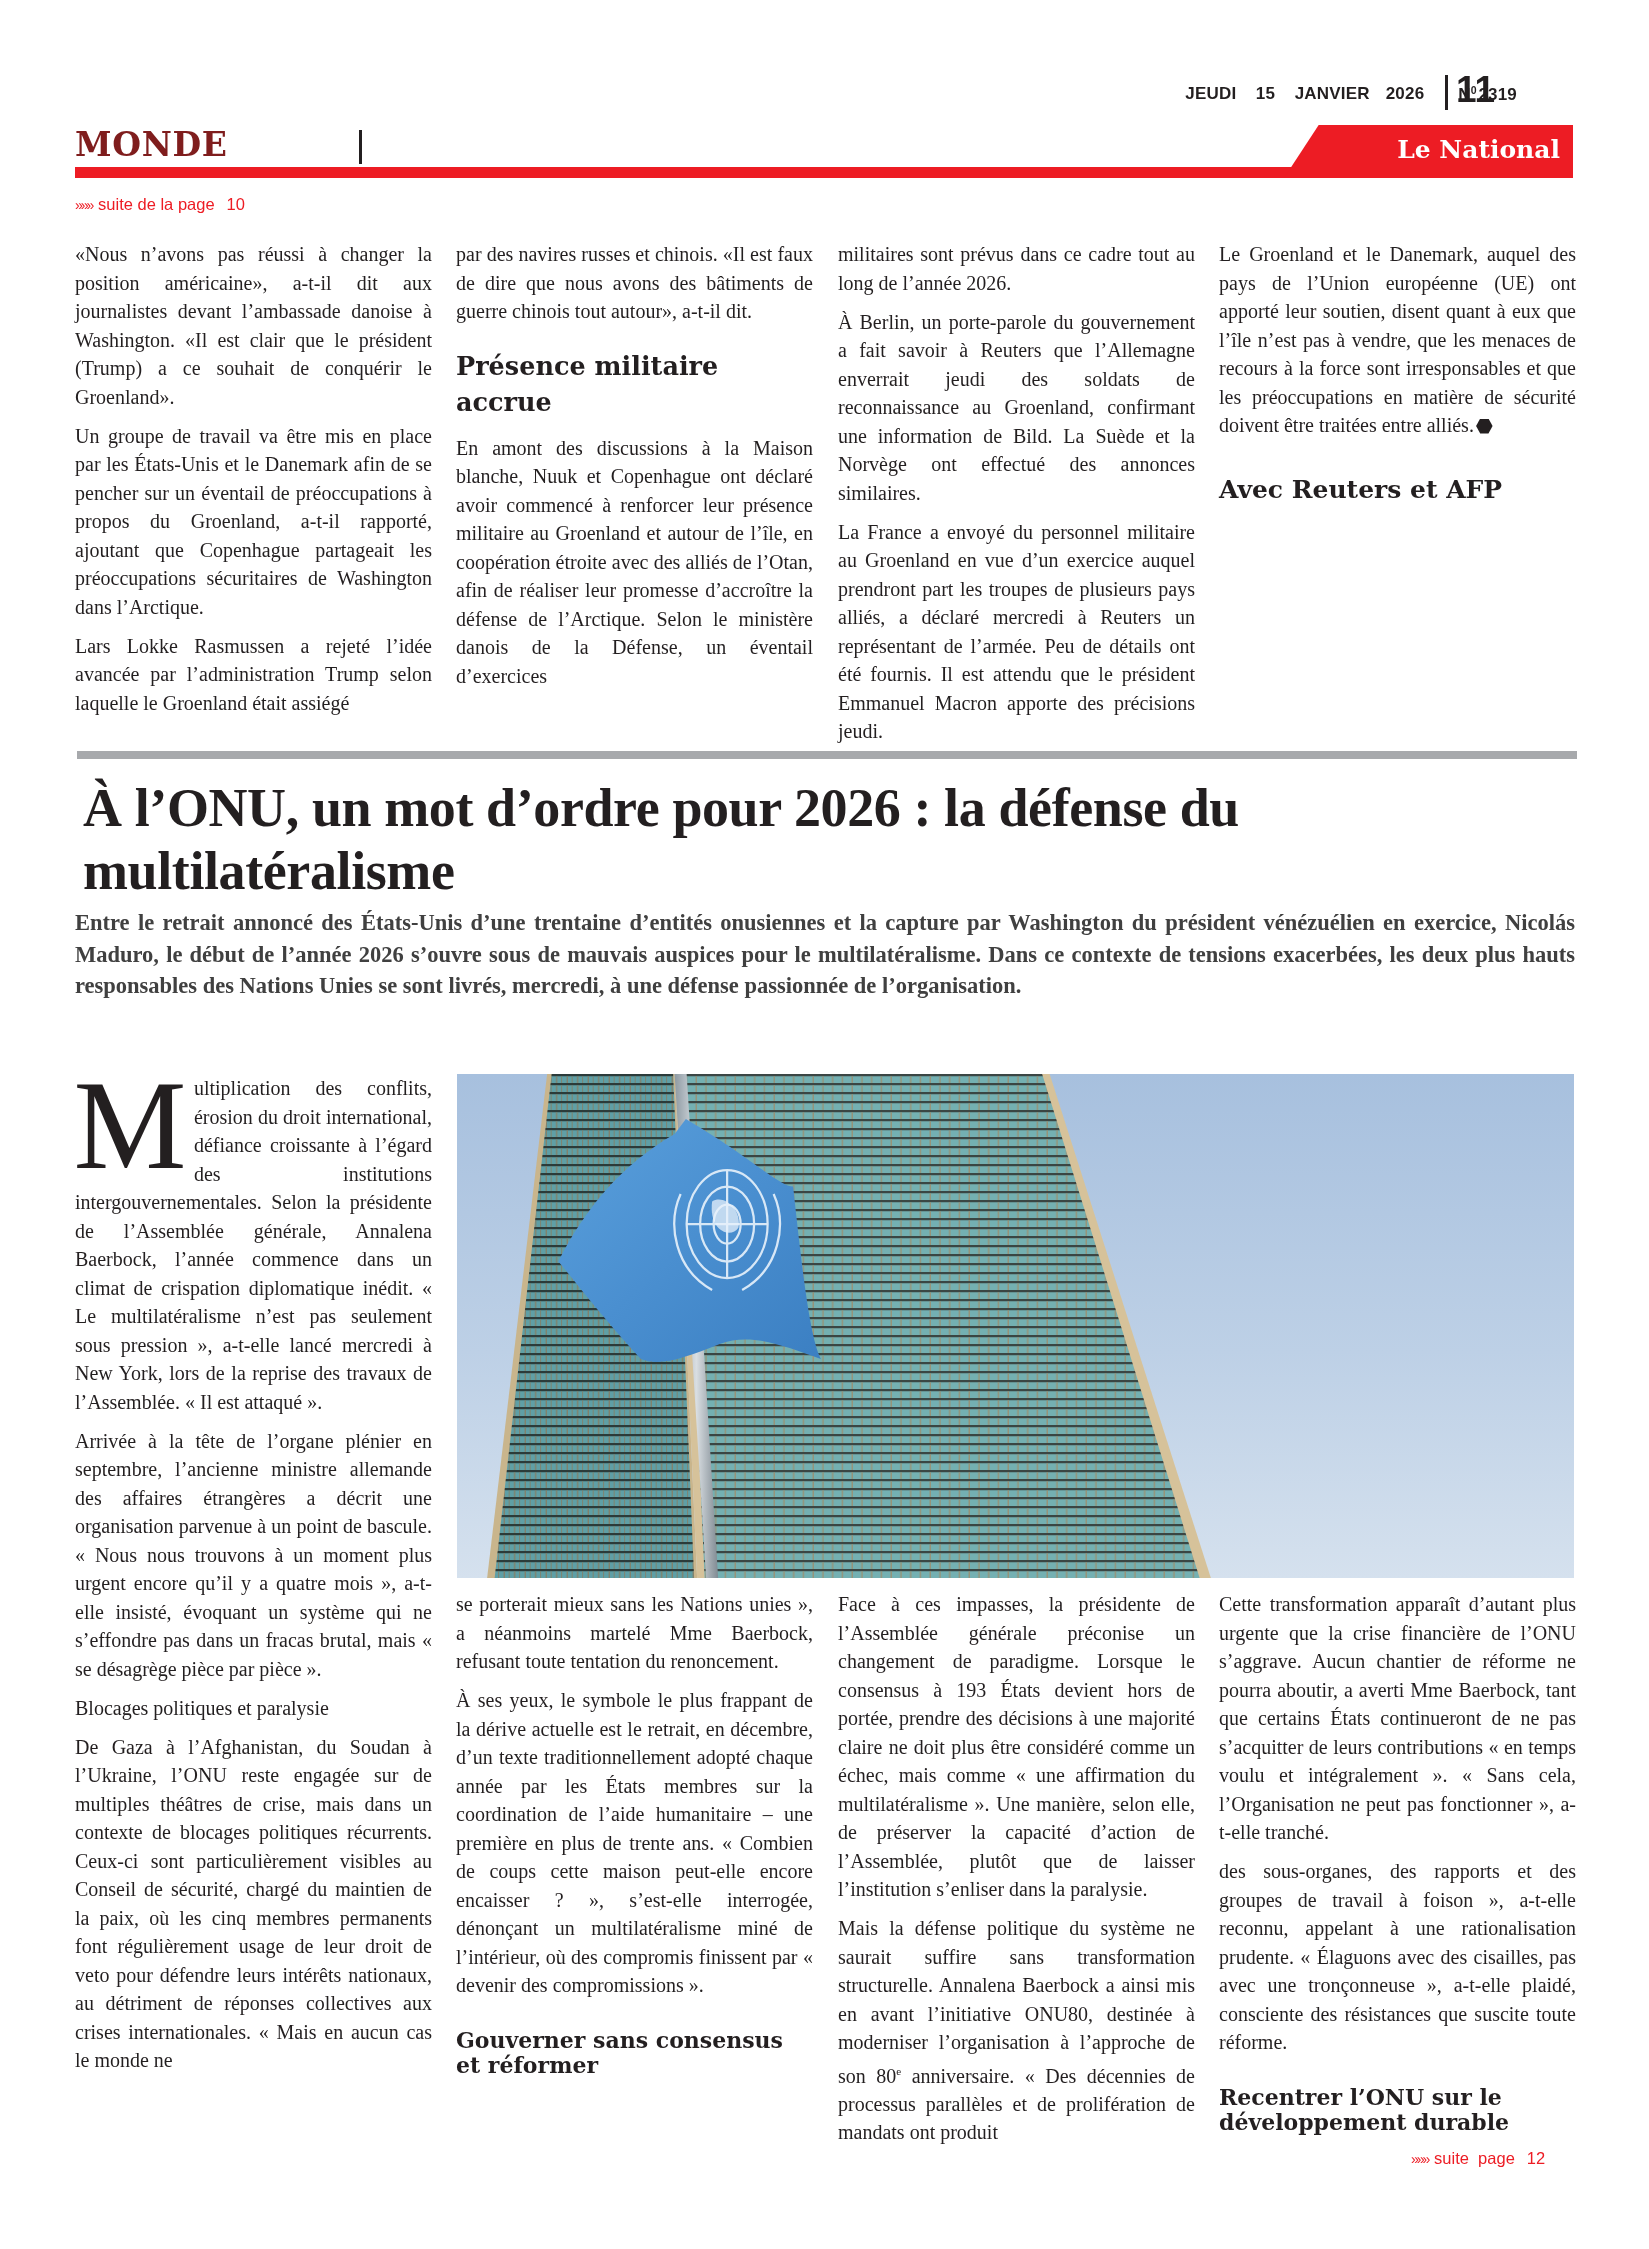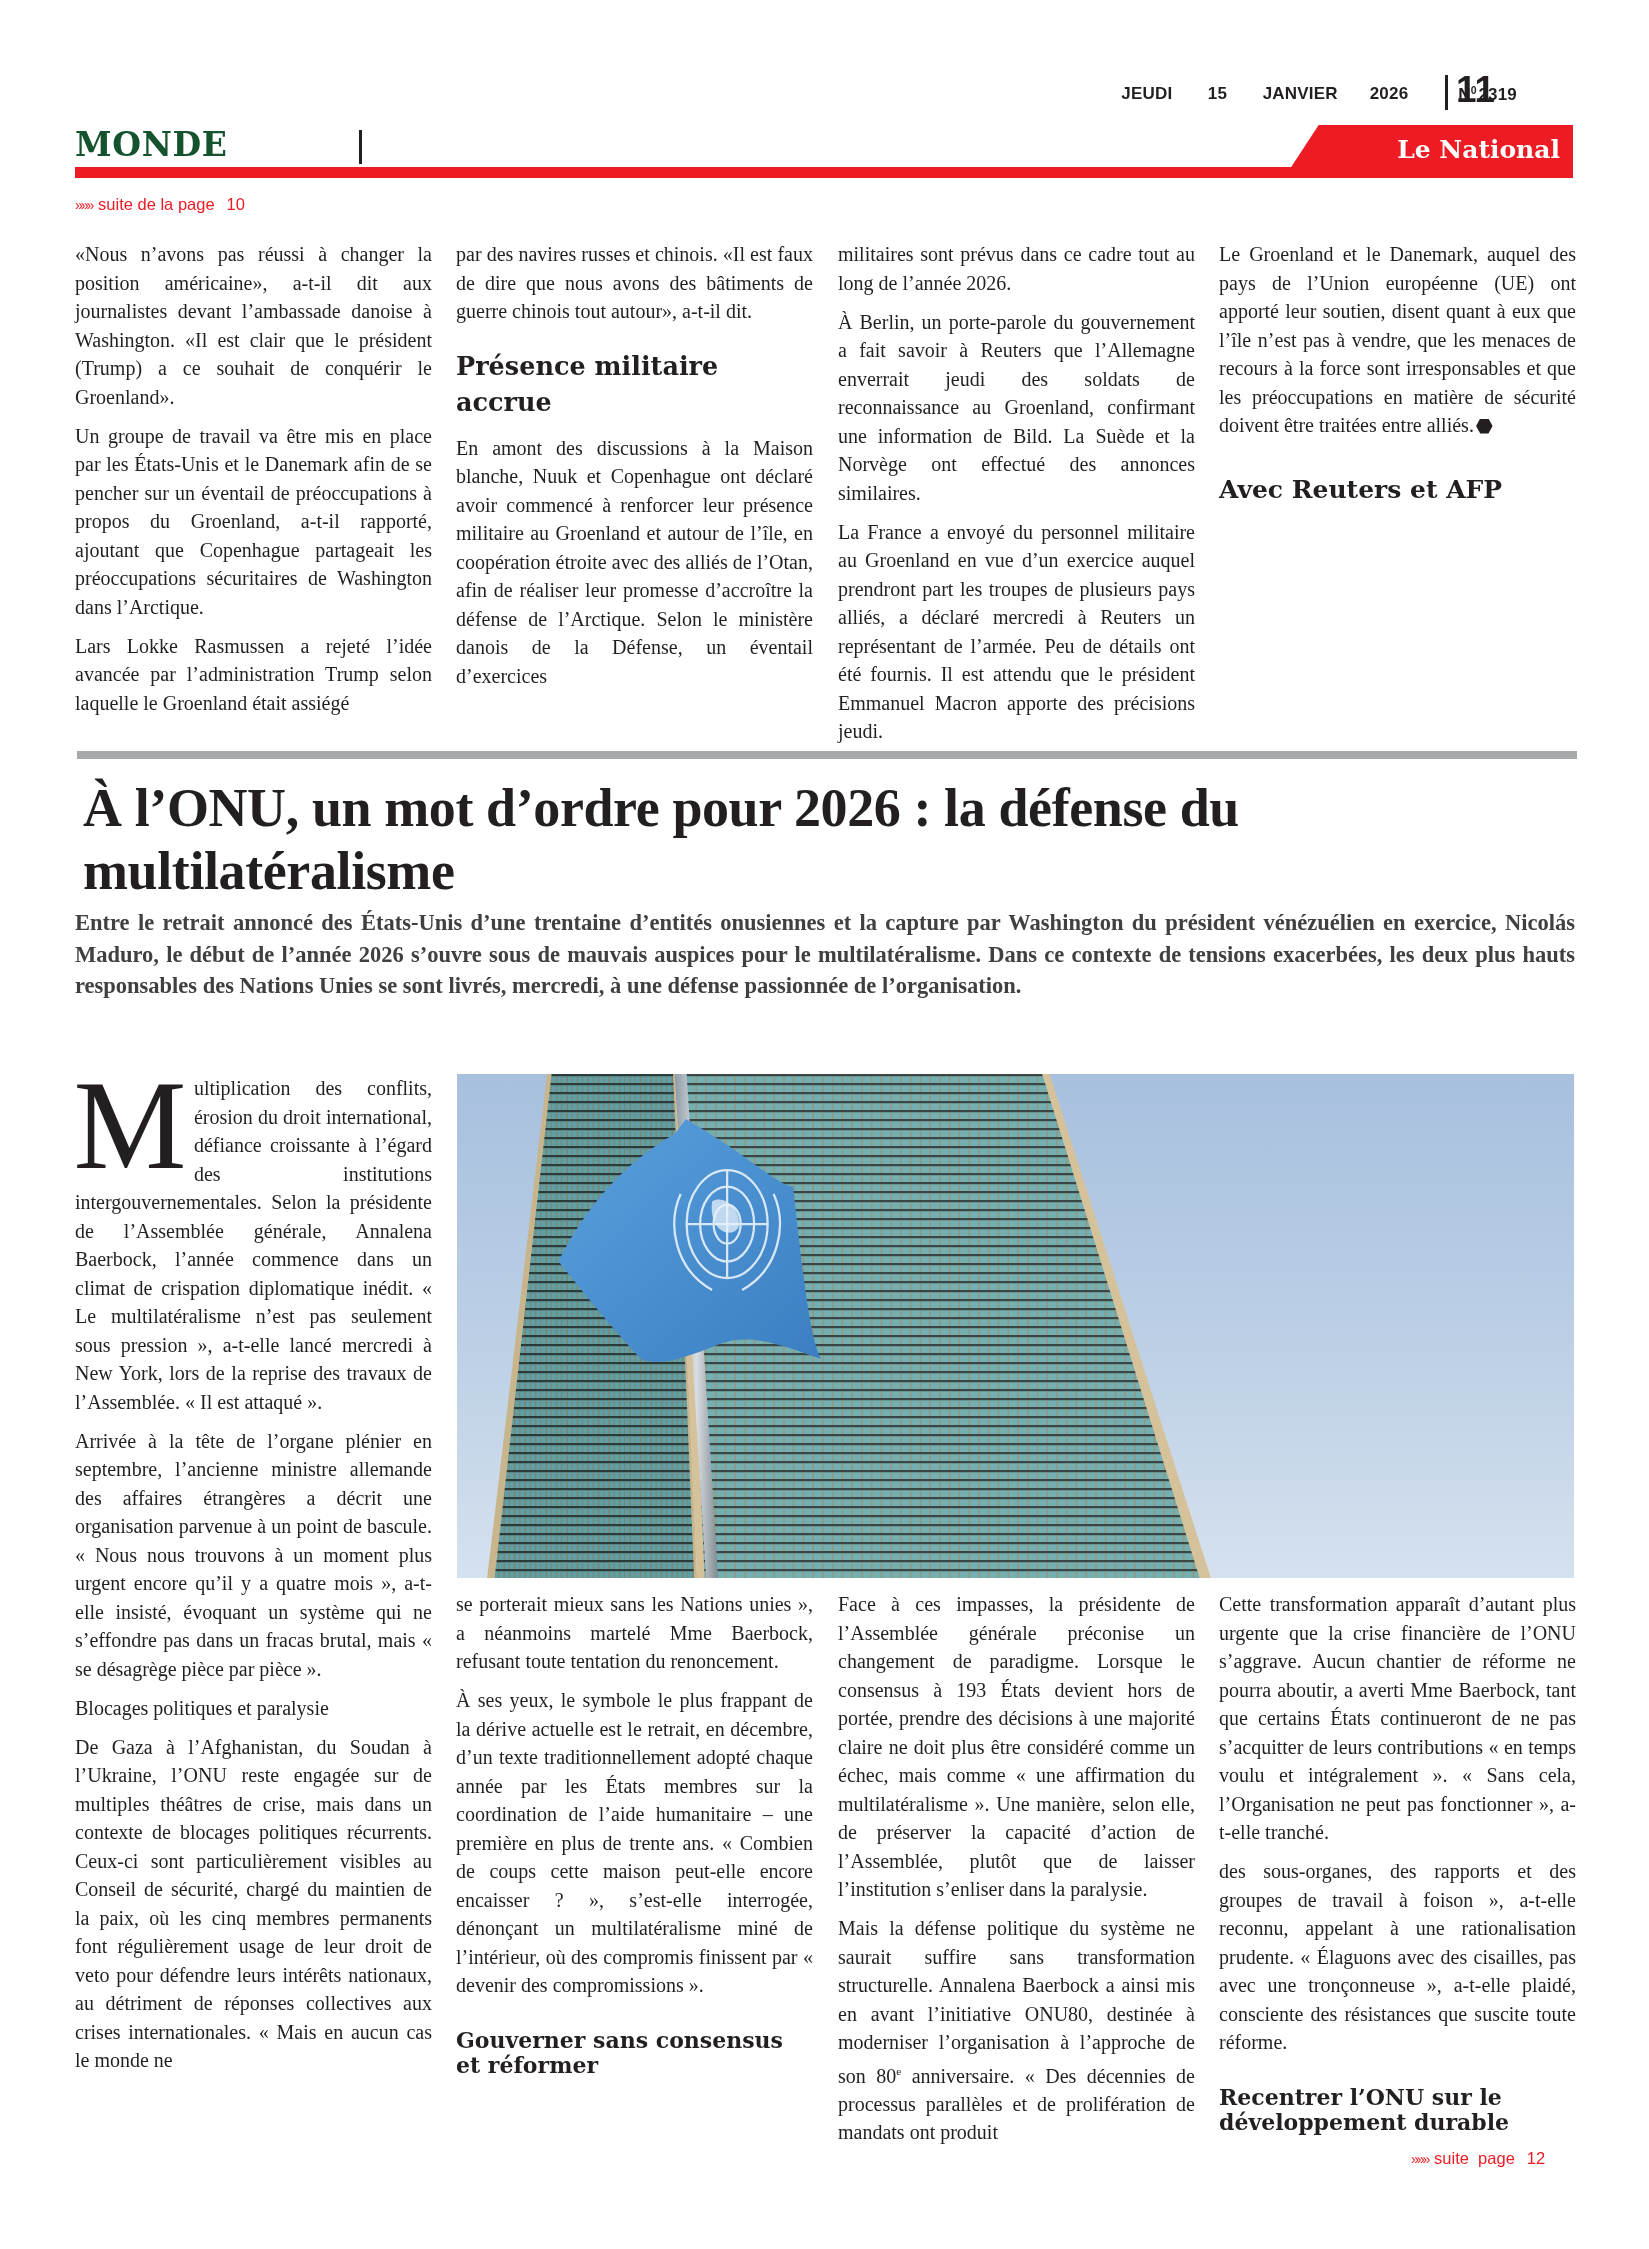--- a/index.html
+++ b/index.html
@@ -7,38 +7,38 @@
     width: 1650px; height: 2250px; position: relative; overflow: hidden;
     font-family: "Liberation Serif", "DejaVu Serif", serif; color: #231f20;
   }
   .abs { position: absolute; }
 
   
   .dateline {
     position: absolute; top: 84px; right: 133px;
     font-family: "Liberation Sans", "DejaVu Sans", sans-serif;
     font-weight: bold; font-size: 17px; letter-spacing: 0.2px; color: #231f20;
-    display: flex; gap: 16px; white-space: nowrap;
+    display: flex; gap: 0; white-space: nowrap;
   }
   .dateline span { display: inline-block; }
   .dateline .d-day { margin-right: 19.5px; }
   .dateline .d-num { margin-right: 19.5px; }
   .dateline .d-month { margin-right: 16px; }
   .dateline .d-year { margin-right: 34px; }
   .dateline sup { font-size: 10.5px; vertical-align: 6px; margin-right: 1.5px; }
   .page-sep { position: absolute; left: 1445px; top: 75px; width: 3px; height: 35px; background: #231f20; }
   .page-num {
     position: absolute; left: 1456px; top: 69px;
     font-family: "Liberation Sans", "DejaVu Sans", sans-serif;
     font-weight: bold; font-size: 37px; line-height: 42px; color: #231f20;
   }
   .section-title {
     position: absolute; left: 75px; top: 125px;
     font-family: "DejaVu Serif", "Liberation Serif", serif;
-    font-weight: bold; font-size: 33px; line-height: 39px; letter-spacing: 0.7px; color: #14532d; text-align: center;
+    font-weight: bold; font-size: 33px; line-height: 39px; letter-spacing: 0.7px; color: #7f1d1d; text-align: center;
   }
   .section-sep { position: absolute; left: 359px; top: 130px; width: 3px; height: 34px; background: #231f20; }
   .red-bar { position: absolute; left: 75px; top: 167px; width: 1230px; height: 11.2px; background: #ed1c24; }
   .brand-tab {
     position: absolute; left: 1284px; top: 125px; width: 289px; height: 53px; background: #ed1c24;
     clip-path: polygon(12% 0, 100% 0, 100% 100%, 0 100%);
   }
   .brand-name {
     position: absolute; left: 1350px; top: 132px; width: 210px; text-align: right;
     font-family: "DejaVu Serif", "Liberation Serif", serif;

